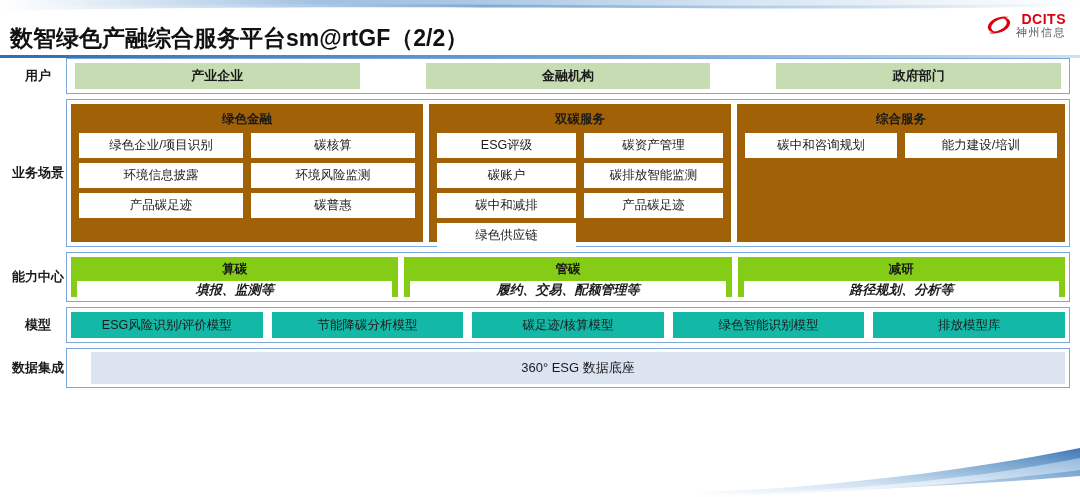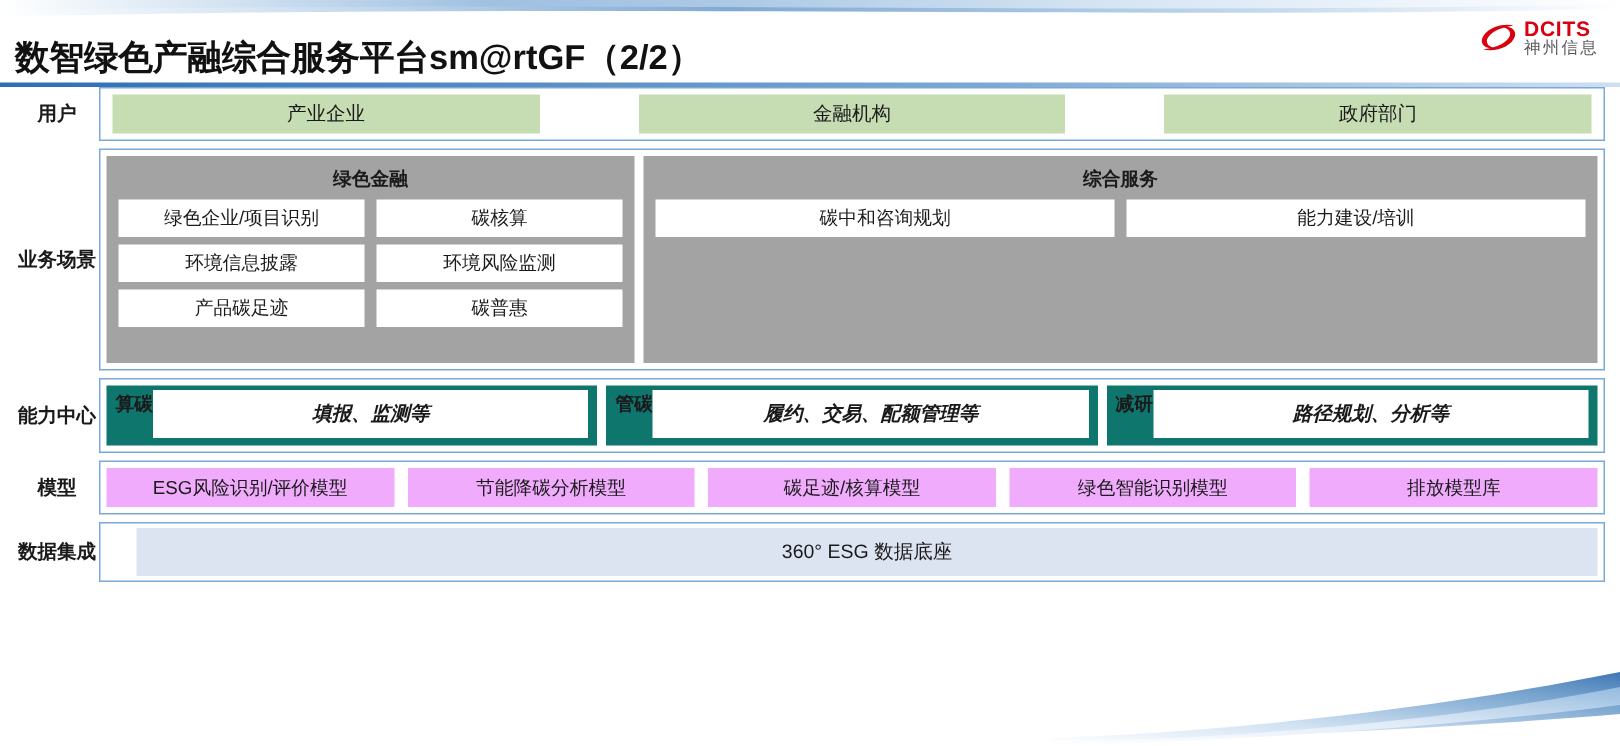--- a/index.html
+++ b/index.html
@@ -54,20 +54,21 @@
     gap: 4px;
   }
   .logo-mark {
     width: 26px; height: 22px;
     position: relative;
   }
   .logo-text {
     display: flex;
     flex-direction: column;
     line-height: 1.05;
+    align-items: flex-end;
   }
   .logo-en {
     font-size: 14px;
     font-weight: bold;
     color: #d9000f;
     letter-spacing: 0.5px;
   }
   .logo-cn {
     font-size: 11px;
     color: #5a5a5a;
@@ -116,30 +117,30 @@
   
   .row-users .row-body { height: 36px; align-items: center; }
   .user-chip {
     flex: 1 1 0;
     background: #c6dcb2;
     height: 26px;
     display: flex;
     align-items: center;
     justify-content: center;
     font-size: 13px;
-    font-weight: normal;
+    font-weight: bold;
     color: #1a1a1a;
     margin: 12px 4px;
   }
   .user-gap { flex: 0 0 46px; }
 
   
   .row-scenarios .row-body { height: 148px; }
   .panel {
-    background: #a3a3a3;
+    background: #a16207;
     padding: 4px 8px 8px 8px;
     box-sizing: border-box;
     display: flex;
     flex-direction: column;
   }
   .panel-title {
     text-align: center;
     font-size: 12.5px;
     font-weight: bold;
     color: #1a1a1a;
@@ -165,25 +166,25 @@
   .panel-green .tile { flex: 0 0 calc(50% - 4px); }
   .panel-dual  { flex: 0 0 302px; }
   .panel-dual .tile { flex: 0 0 calc(50% - 4px); }
   .panel-comp  { flex: 1 1 auto; }
   .panel-comp .tile { flex: 0 0 calc(50% - 4px); }
 
   
   .row-capability .row-body { height: 50px; }
   .cap-panel {
     flex: 1 1 0;
-    background: #0f766e;
+    background: #84cc16;
     padding: 3px 6px 5px 6px;
     box-sizing: border-box;
     display: flex;
-    flex-direction: row;
+    flex-direction: column;
   }
   .cap-title {
     text-align: center;
     font-size: 12.5px;
     font-weight: bold;
     color: #1a1a1a;
     padding: 1px 0 3px 0;
   }
   .cap-sub {
     background: #ffffff;
@@ -194,21 +195,21 @@
     font-size: 13px;
     font-style: italic;
     font-weight: bold;
     color: #1a1a1a;
   }
 
   
   .row-models .row-body { height: 36px; align-items: center; gap: 9px; }
   .model-chip {
     flex: 1 1 0;
-    background: #f0abfc;
+    background: #14b8a6;
     height: 26px;
     display: flex;
     align-items: center;
     justify-content: center;
     font-size: 12.5px;
     color: #1a1a1a;
   }
 
   
   .row-data .row-body { height: 40px; align-items: center; }
@@ -300,20 +301,32 @@
         <div class="tile-grid">
           <div class="tile">绿色企业/项目识别</div>
           <div class="tile">碳核算</div>
           <div class="tile">环境信息披露</div>
           <div class="tile">环境风险监测</div>
           <div class="tile">产品碳足迹</div>
           <div class="tile">碳普惠</div>
         </div>
       </div>
 
+      <div class="panel panel-dual">
+        <div class="panel-title">双碳服务</div>
+        <div class="tile-grid">
+          <div class="tile">ESG评级</div>
+          <div class="tile">碳资产管理</div>
+          <div class="tile">碳账户</div>
+          <div class="tile">碳排放智能监测</div>
+          <div class="tile">碳中和减排</div>
+          <div class="tile">产品碳足迹</div>
+          <div class="tile">绿色供应链</div>
+        </div>
+      </div>
 
       <div class="panel panel-comp">
         <div class="panel-title">综合服务</div>
         <div class="tile-grid">
           <div class="tile">碳中和咨询规划</div>
           <div class="tile">能力建设/培训</div>
         </div>
       </div>
 
     </div>

